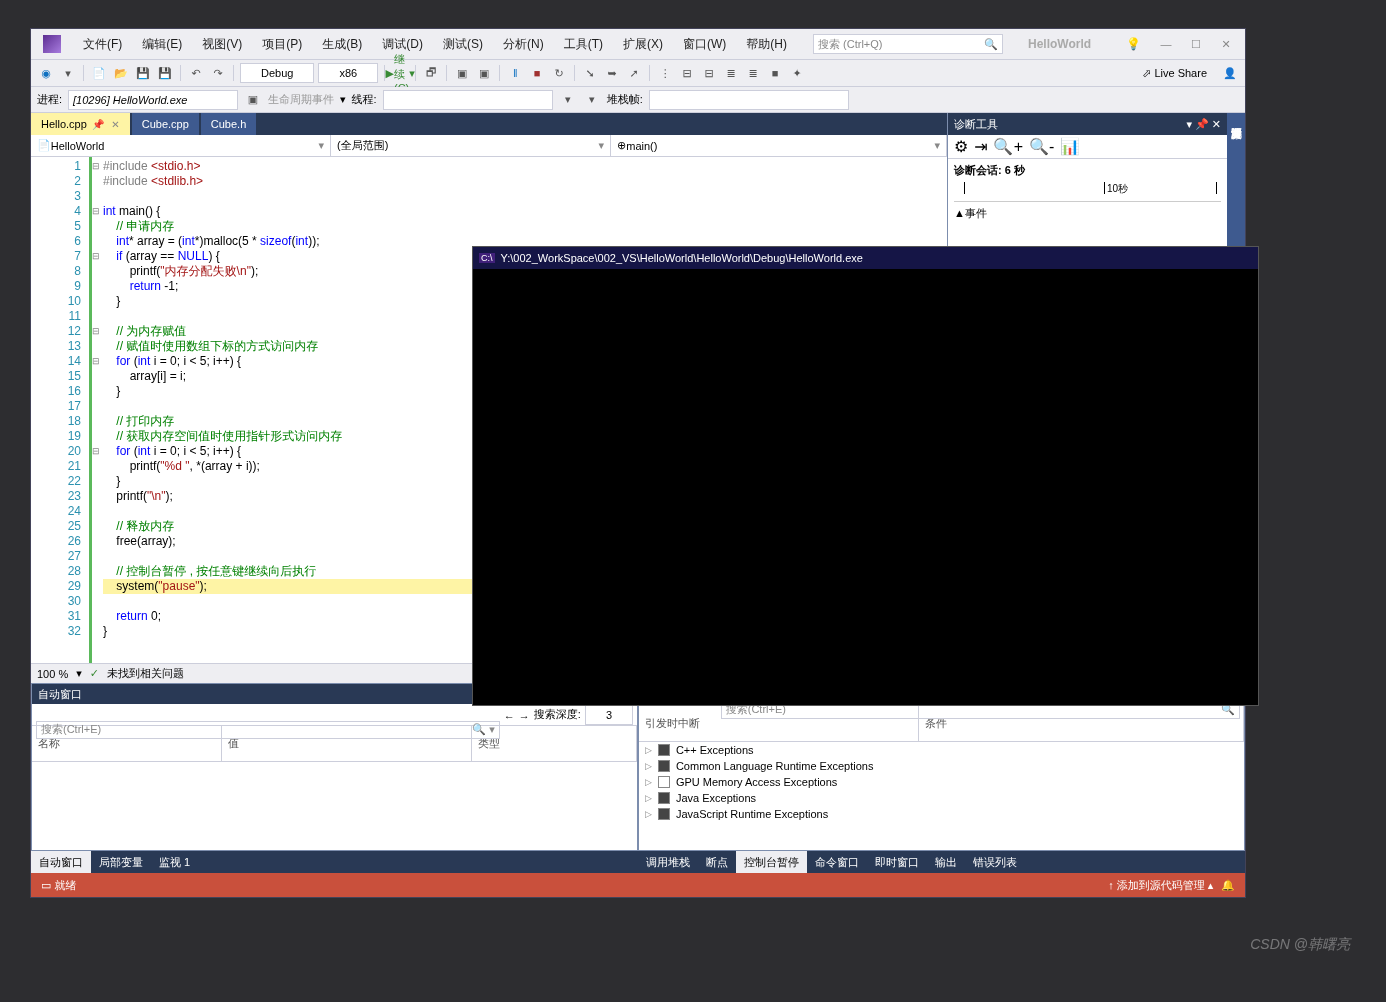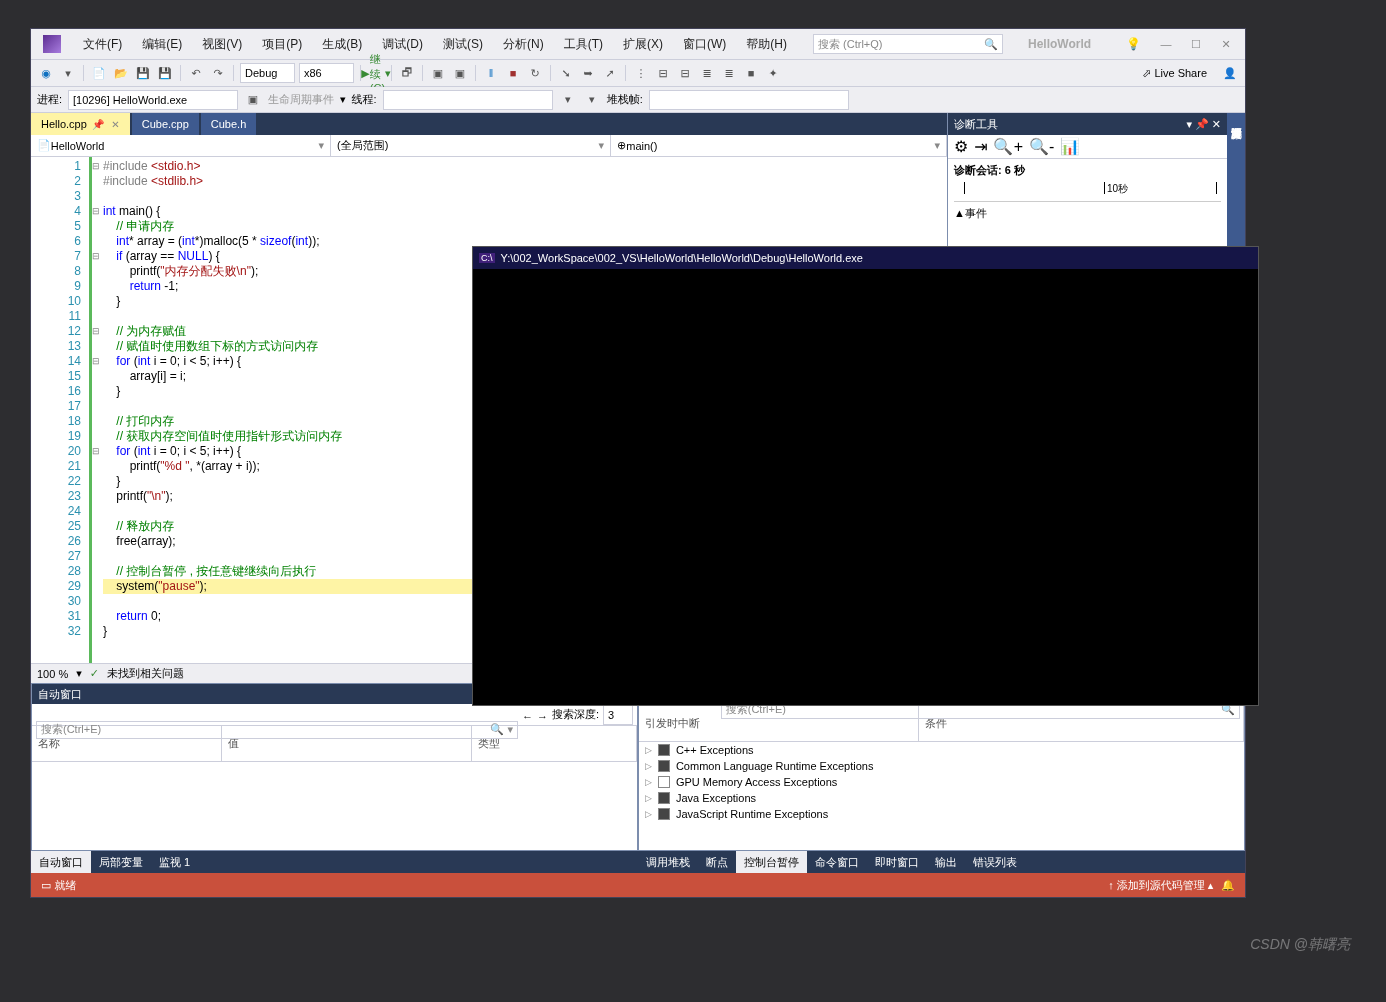--- a/index.html
+++ b/index.html
@@ -8,25 +8,25 @@
 .titlebar { height: 30px; background: #eeeef2; display: flex; align-items: center; font-size: 12px; color: #1e1e1e; padding: 0 4px; }
 .titlebar .logo { width: 18px; height: 18px; background: linear-gradient(135deg, #5c2d91, #a87cdf); margin: 0 8px; }
 .titlebar .menu-item { padding: 0 6px; cursor: default; margin-left: 8px; }
 .titlebar .search-box { margin-left: 20px; width: 190px; height: 20px; border: 1px solid #cccedb; background: #fff; padding: 0 4px; font-size: 11px; color: #888; display: flex; align-items: center; }
 .titlebar .search-icon { margin-left: auto; color: #666; }
 .titlebar .app-title { color: #aaa; margin-left: 25px; font-weight: 600; }
 .titlebar .spacer { flex: 1; }
 .titlebar .win-btn { width: 30px; text-align: center; color: #888; font-size: 11px; }
 .toolbar { height: 28px; background: #eeeef2; border-top: 1px solid #cccedb; border-bottom: 1px solid #cccedb; display: flex; align-items: center; font-size: 11px; padding: 0 6px; gap: 4px; }
 .tb-btn { width: 18px; height: 18px; display: inline-flex; align-items: center; justify-content: center; color: #555; }
-.tb-drop { padding: 0 4px; height: 20px; border: 1px solid #cccedb; background: #fff; display: inline-flex; align-items: center; min-width: 55px; font-size: 11px; }
+.tb-drop { padding: 0 20px; height: 20px; border: 1px solid #cccedb; background: #fff; display: inline-flex; align-items: center; min-width: 55px; font-size: 11px; }
 .tb-sep { width: 1px; height: 16px; background: #cccedb; margin: 0 2px; }
 .tb-green { color: #388a34; }
 .toolbar2 { height: 26px; background: #eeeef2; border-bottom: 1px solid #cccedb; display: flex; align-items: center; font-size: 11px; padding: 0 6px; gap: 6px; }
-.tb-select { height: 20px; border: 1px solid #cccedb; background: #fff; padding: 0 4px; min-width: 150px; display: inline-flex; align-items: center; }
+.tb-select { height: 20px; border: 1px solid #cccedb; background: #fff; padding: 0 4px; min-width: 150px; display: inline-flex; align-items: center; font-style: italic; }
 .main-area { flex: 1; display: flex; background: #293955; position: relative; }
 .editor-zone { flex: 1; display: flex; flex-direction: column; background: #eeeef2; }
 .tabs { height: 22px; background: #293955; display: flex; align-items: flex-end; }
 .tab { height: 22px; padding: 0 10px; font-size: 11px; display: flex; align-items: center; color: #fff; background: #3e5a8f; margin-right: 2px; gap: 6px; }
 .tab.active { background: #fef4a5; color: #000; }
 .tab .pin { color: #68217a; font-size: 10px; }
 .tab .x { color: #888; font-size: 10px; }
 .nav-bar { height: 22px; background: #fff; border-bottom: 1px solid #cccedb; display: flex; font-size: 11px; }
 .nav-drop { border-right: 1px solid #cccedb; padding: 0 6px; display: flex; align-items: center; }
 .nav-drop .arrow { margin-left: auto; color: #888; }

